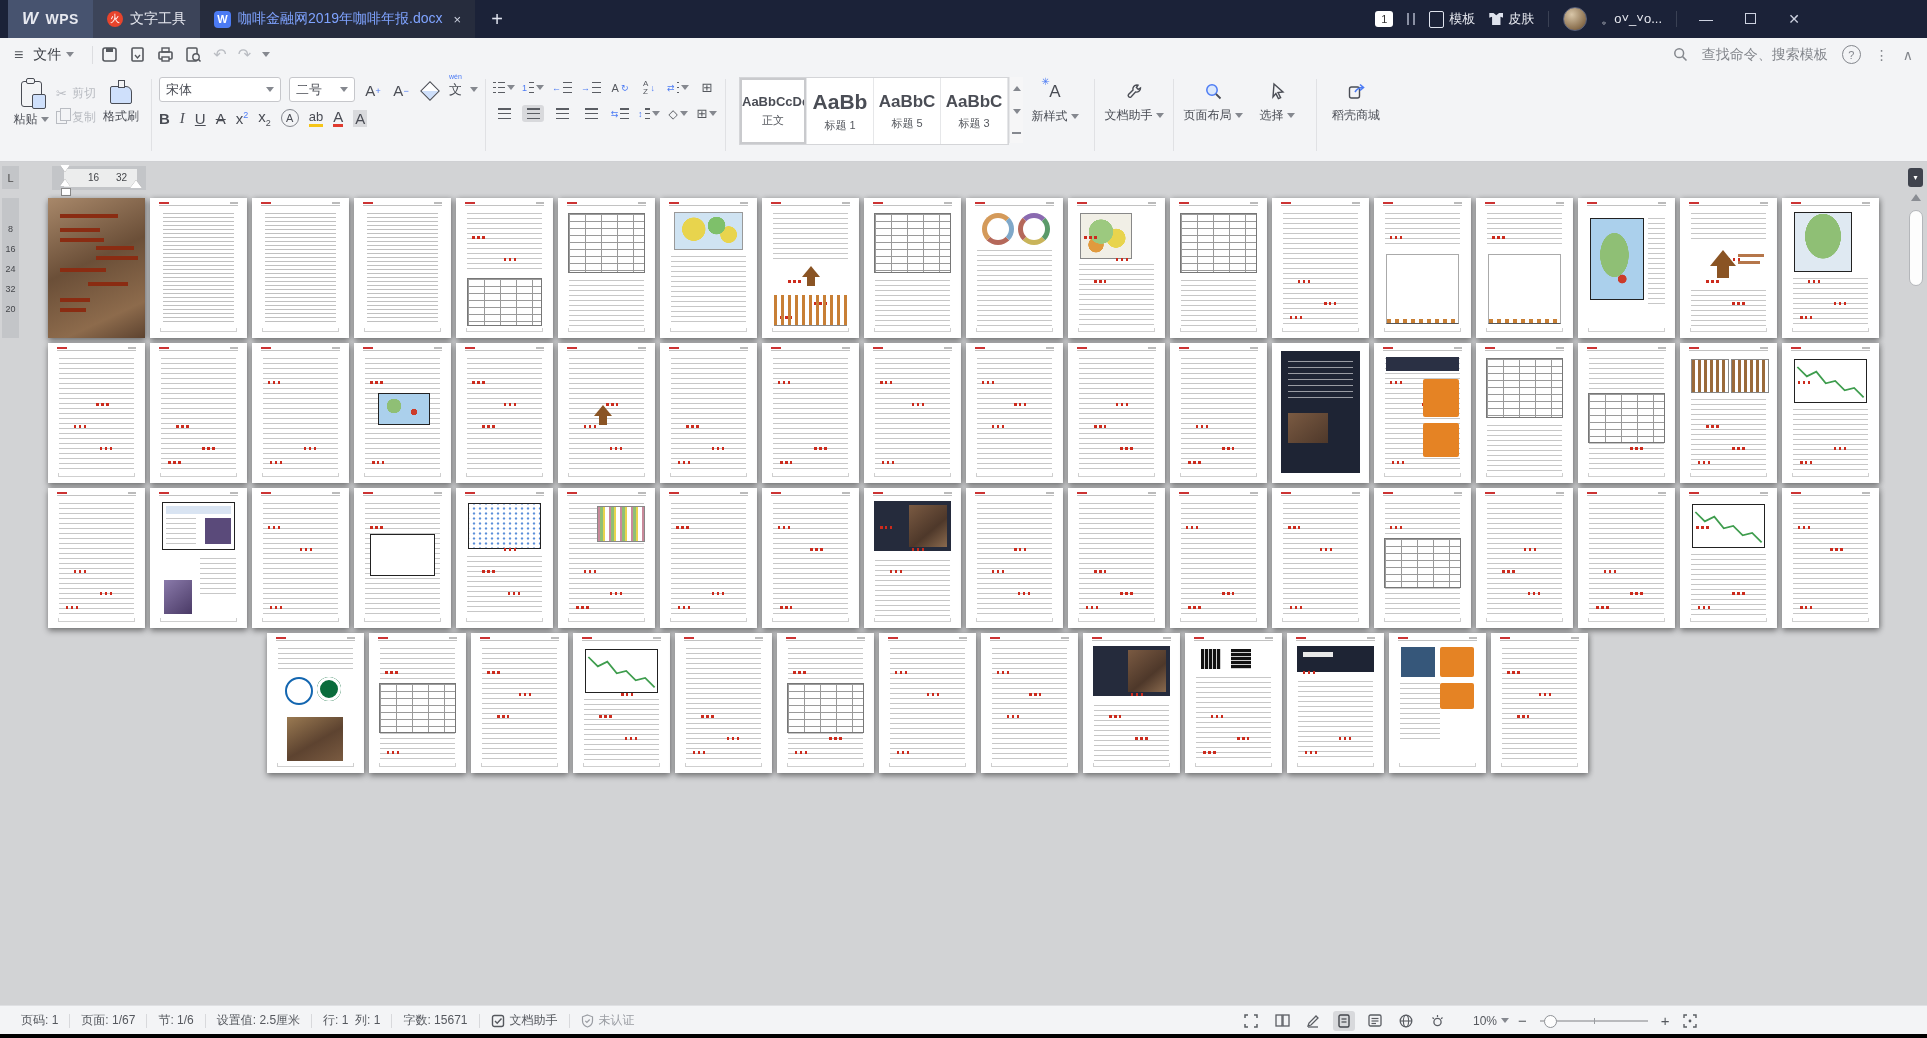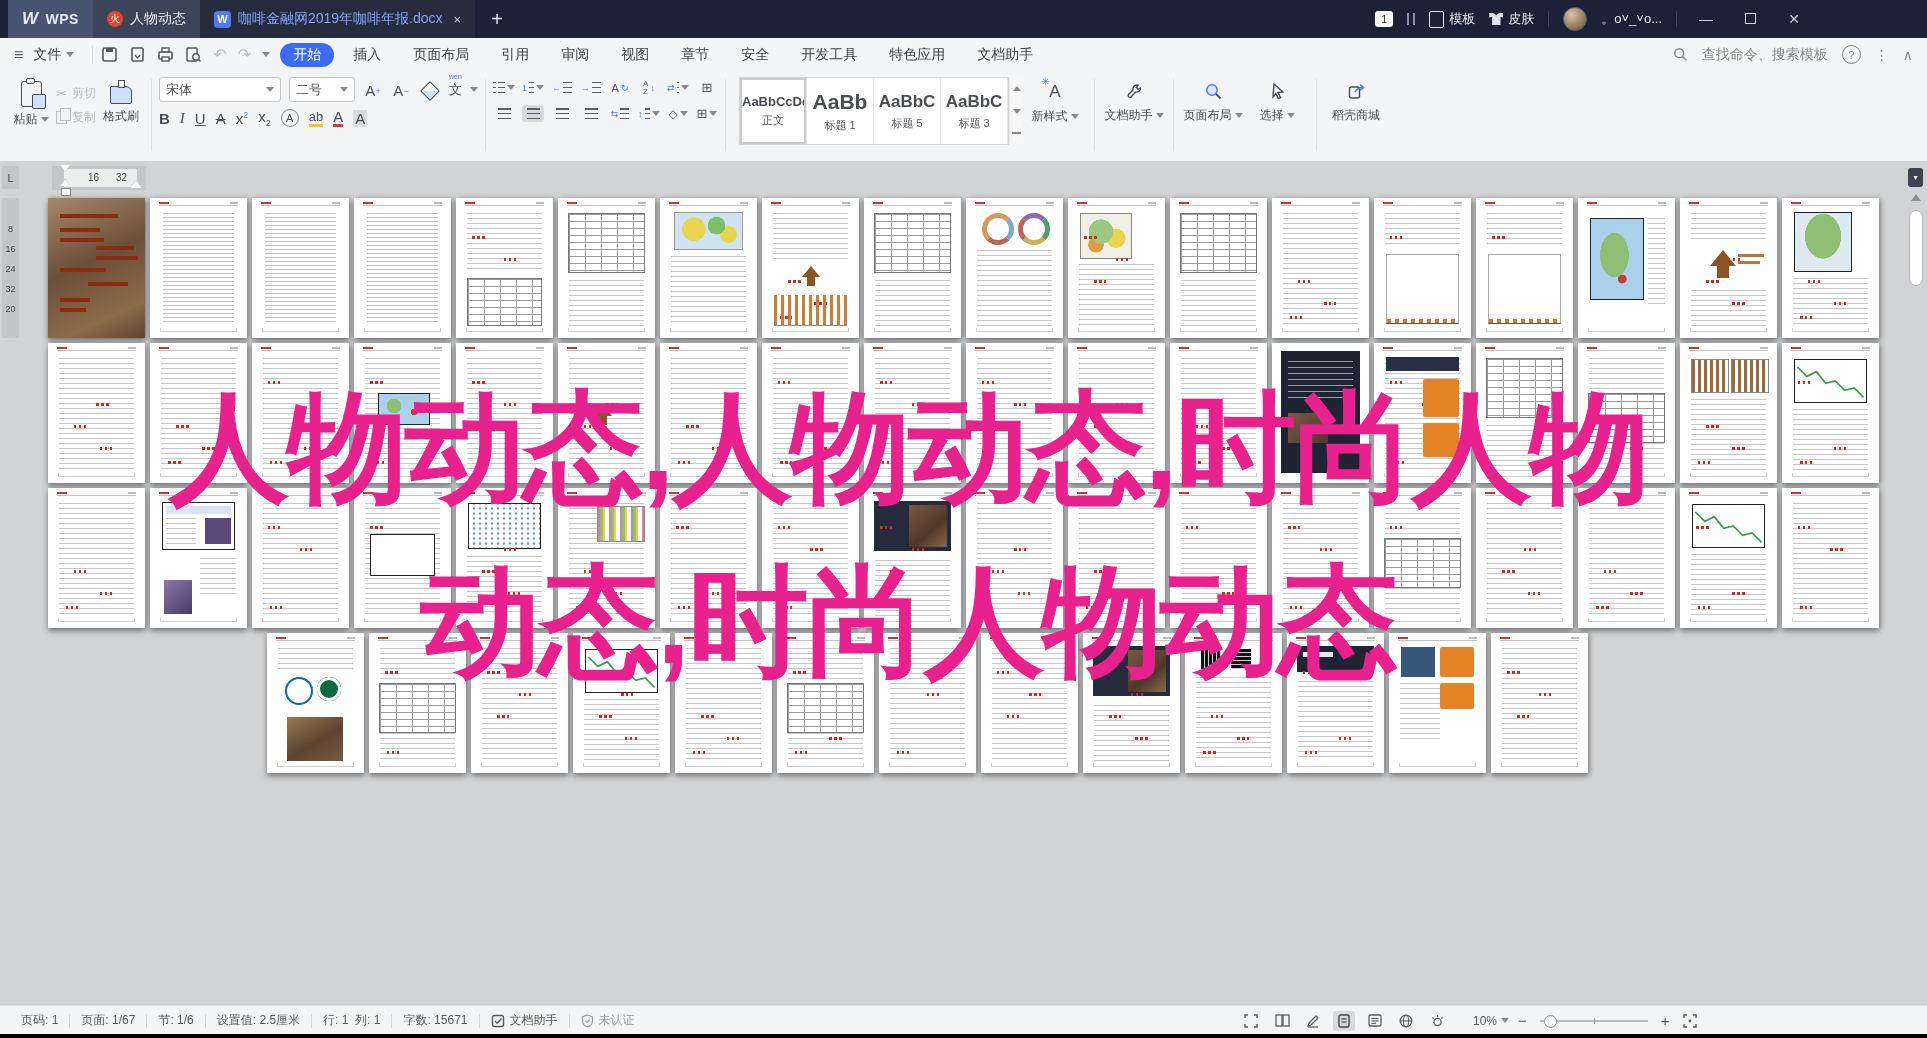--- a/index.html
+++ b/index.html
@@ -144,21 +144,21 @@
 
 <div id="app">
 
   <div class="tb">
     <div class="ttab tab-wps">
       <span class="wlogo">W</span>
       <span>WPS</span>
     </div>
     <div class="ttab tab-shop">
       <span class="flame">火</span>
-      <span>人物动态</span>
+      <span>文字工具</span>
     </div>
     <div class="ttab tab-doc">
       <span class="wchip">W</span>
       <span style="overflow:hidden;text-overflow:ellipsis;white-space:nowrap;">咖啡金融网2019年咖啡年报.docx</span>
       <span class="tclose">×</span>
     </div>
     <div class="tab-add">
       <span>+</span>
     </div>
     <div class="tb-right">
@@ -205,33 +205,20 @@
         </svg>
       <svg width="17" height="17" viewBox="0 0 17 17">
           <rect x="2" y="2" width="10" height="13" rx="1" fill="none" stroke="#55585e" stroke-width="1.5"></rect>
           <circle cx="11" cy="11" r="3.2" fill="#f3f4f6" stroke="#55585e" stroke-width="1.4"></circle>
           <line x1="13.3" y1="13.3" x2="15.5" y2="15.5" stroke="#55585e" stroke-width="1.6"></line>
         </svg>
       <span style="color:#b9bcc2;font-size:16px;">↶</span>
       <span style="color:#b9bcc2;font-size:16px;">↷</span>
       <span class="car"></span>
     </span>
-    <span class="rtabs">
-        <span class="rtab active">开始</span>
-        <span class="rtab">插入</span>
-        <span class="rtab">页面布局</span>
-        <span class="rtab">引用</span>
-        <span class="rtab">审阅</span>
-        <span class="rtab">视图</span>
-        <span class="rtab">章节</span>
-        <span class="rtab">安全</span>
-        <span class="rtab">开发工具</span>
-        <span class="rtab">特色应用</span>
-        <span class="rtab">文档助手</span>
-      </span>
     <span class="mb-right">
       <svg width="15" height="15" viewBox="0 0 15 15">
           <circle cx="6.2" cy="6.2" r="4.4" fill="none" stroke="#84878d" stroke-width="1.5"></circle>
           <line x1="9.6" y1="9.6" x2="13.5" y2="13.5" stroke="#84878d" stroke-width="1.5"></line>
         </svg>
       <span>查找命令、搜索模板</span>
       <span class="helpq">?</span>
       <span>⋮</span>
       <span>∧</span>
     </span>
@@ -1027,24 +1014,20 @@
         <div class="page" style="left: 1491px; top: 471px;">
           <div class="phd" style=""></div>
           <div class="pft" style=""></div>
           <div class="tl" style="inset: 15px 11px 12px;"></div>
           <div class="sq" style="left: 16px; top: 38px;"></div>
           <div class="sq" style="left: 48px; top: 60px;"></div>
           <div class="sq" style="left: 26px; top: 82px;"></div>
         </div>
       </div>
 
-    <div class="wm" style="color: rgb(233, 33, 143);">
-      <div>人物动态,人物动态,时尚人物</div>
-      <div>动态,时尚人物动态</div>
-    </div>
 
     <div class="vscroll">
       <span class="vs-ic">▾</span>
       <span class="vs-up"></span>
       <span class="vs-thumb"></span>
     </div>
   </div>
 
   <div class="sb">
     <div class="sb-left" id="sbleft">

